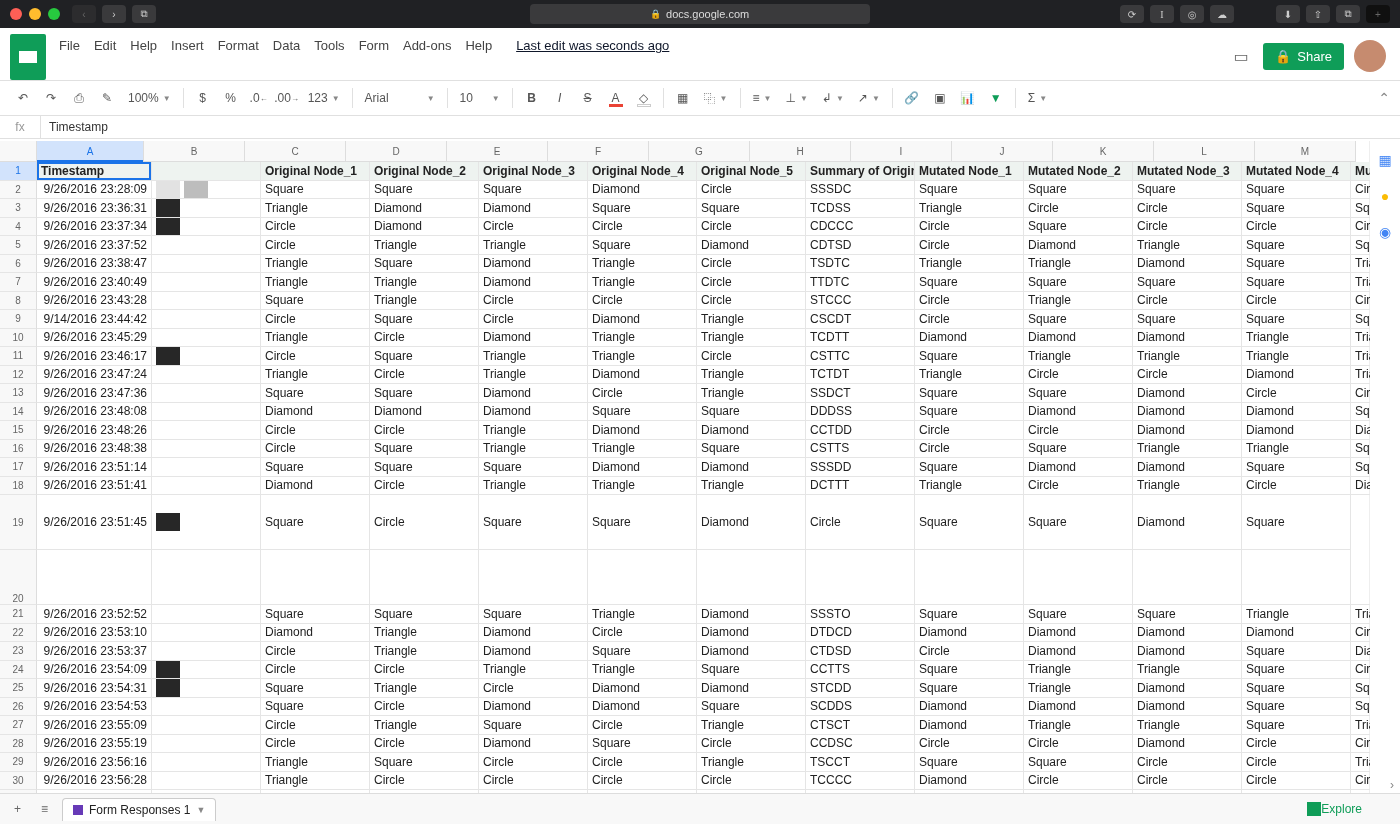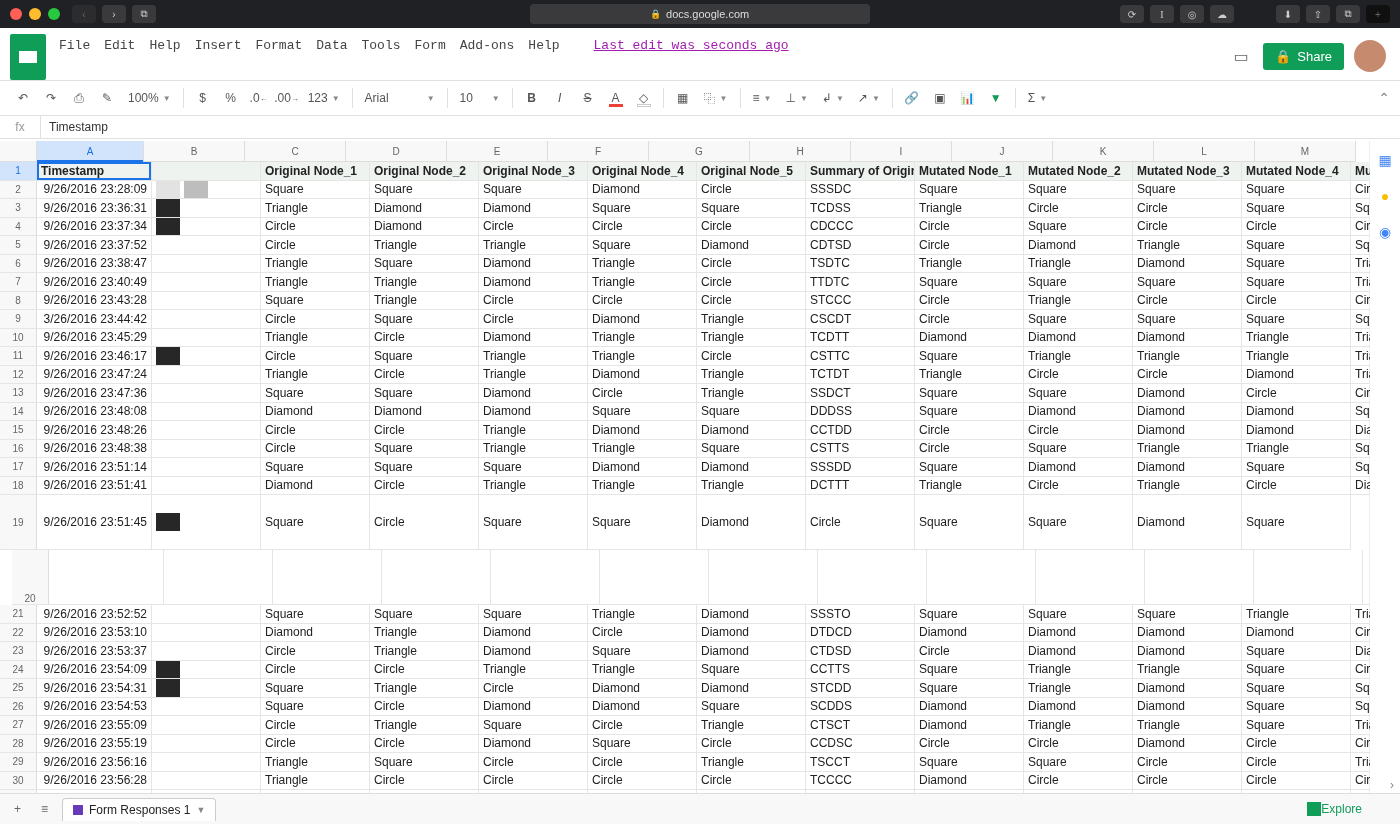--- a/index.html
+++ b/index.html
@@ -17,22 +17,22 @@
   
   .gs-header { display:flex; align-items:flex-start; padding:6px 10px 0 10px; gap:8px;}
   .gs-logo { width:36px; height:46px; background:#0f9d58; border-radius:2px; position:relative; display:flex; align-items:center; justify-content:center;}
   .gs-logo::after{content:""; width:18px; height:12px; background:#fff; display:block; box-shadow:0 0 0 2px #fff inset;}
   .gs-title-area { display:flex; flex-direction:column; }
   .gs-title-row { display:flex; align-items:center; gap:8px;}
   .gs-title { font-size:18px; color:#222; font-weight:400;}
   .gs-star { color:#bbb; font-size:14px;}
   .gs-folder { color:#aaa; font-size:14px;}
   .gs-menus { display:flex; gap:4px; font-size:13px; color:#444; margin-top:2px; flex-wrap:wrap;}
-  .gs-menus span { padding:2px 5px; cursor:default;font-family:Liberation Mono, monospace;}
-  .gs-menus span.last-edit { color:#a21caf; text-decoration:underline; margin-left:20px;}
+  .gs-menus span { padding:2px 5px; cursor:default;}
+  .gs-menus span.last-edit { color:#0f172a; text-decoration:underline; margin-left:10px;}
   .gs-right { margin-left:auto; display:flex; align-items:center; gap:10px; padding-top:6px; padding-right:4px;}
   .comment-icon { width:24px; height:24px; color:#666; display:flex; align-items:center; justify-content:center; font-size:16px;}
   .share-btn { background:#0f9d58; color:#fff; padding:6px 12px; border-radius:3px; font-size:13px; font-weight:500; display:flex; align-items:center; gap:6px;}
   .avatar { width:32px; height:32px; border-radius:50%; background:#c68b6f;}
   
   .toolbar { border-top:1px solid #e0e0e0; border-bottom:1px solid #e0e0e0; height:34px; display:flex; align-items:center; padding:0 10px; gap:2px; font-size:12px; color:#555;}
   .tb-ic { width:26px; height:26px; display:flex; align-items:center; justify-content:center; cursor:default; border-radius:2px;}
   .tb-sep { width:1px; height:20px; background:#e0e0e0; margin:0 4px;}
   .tb-sel { display:flex; align-items:center; padding:0 6px; cursor:default;}
   .tb-sel .dd{font-size:8px; color:#888; margin-left:4px;}
@@ -353,21 +353,21 @@
         <div class="cell cN">Circle</div>
         <div class="cell cN">STCCC</div>
         <div class="cell cN">Circle</div>
         <div class="cell cN">Triangle</div>
         <div class="cell cN">Circle</div>
         <div class="cell cN">Circle</div>
         <div class="cell cN">Circle</div>
       </div>
       <div class="data-row">
         <div class="row-h">9</div>
-        <div class="cell cA na">3/26/2016 23:44:42</div>
+        <div class="cell cA na">9/14/2016 23:44:42</div>
         <div class="cell cB"></div>
         <div class="cell cN">Circle</div>
         <div class="cell cN">Square</div>
         <div class="cell cN">Circle</div>
         <div class="cell cN">Diamond</div>
         <div class="cell cN">Triangle</div>
         <div class="cell cN">CSCDT</div>
         <div class="cell cN">Circle</div>
         <div class="cell cN">Square</div>
         <div class="cell cN">Square</div>
@@ -531,21 +531,21 @@
         <div class="cell cN tall">Square</div>
         <div class="cell cN tall">Square</div>
         <div class="cell cN tall">Diamond</div>
         <div class="cell cN tall">Circle</div>
         <div class="cell cN tall">Square</div>
         <div class="cell cN tall">Square</div>
         <div class="cell cN tall">Diamond</div>
         <div class="cell cN tall">Square</div>
       </div>
       <div class="data-row">
-        <div class="row-h tall" style="align-items:flex-end;margin-left:12px;">20</div>
+        <div class="row-h tall" style="align-items:flex-end;">20</div>
         <div class="cell cA na tall" style="align-items:flex-end;">9/26/2016 23:52:00</div>
         <div class="cell cB tall" style="align-items:flex-end;"></div>
         <div class="cell cN tall" style="align-items:flex-end;">Triangle</div>
         <div class="cell cN tall" style="align-items:flex-end;">Square</div>
         <div class="cell cN tall" style="align-items:flex-end;">Diamond</div>
         <div class="cell cN tall" style="align-items:flex-end;">Circle</div>
         <div class="cell cN tall" style="align-items:flex-end;">Circle</div>
         <div class="cell cN tall" style="align-items:flex-end;">TSDCC</div>
         <div class="cell cN tall" style="align-items:flex-end;">Triangle</div>
         <div class="cell cN tall" style="align-items:flex-end;">Diamond</div>

